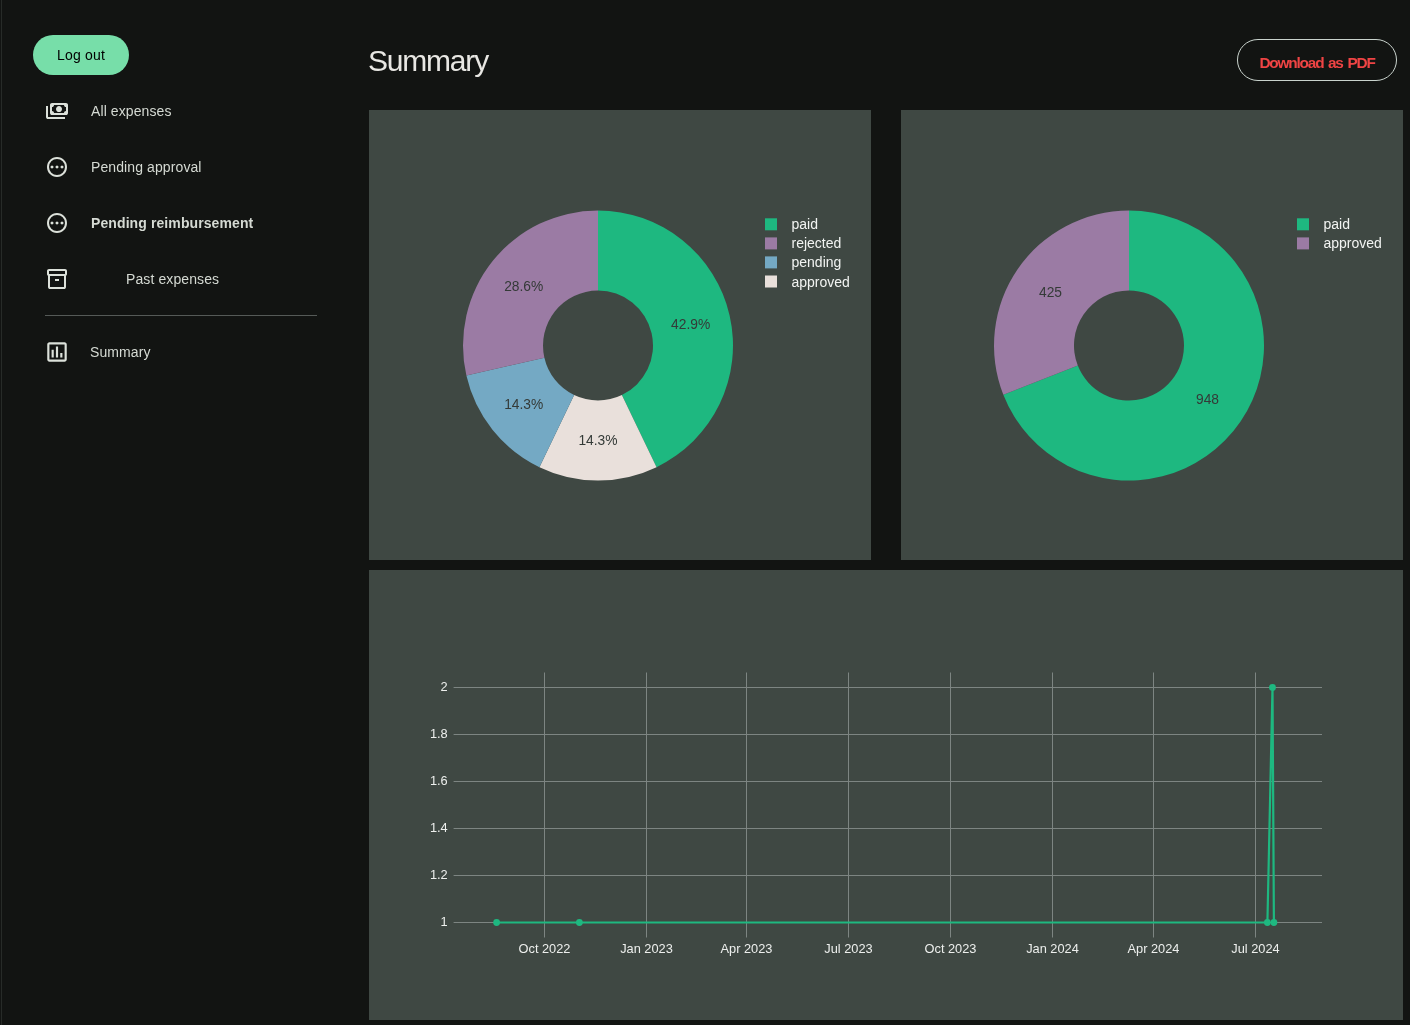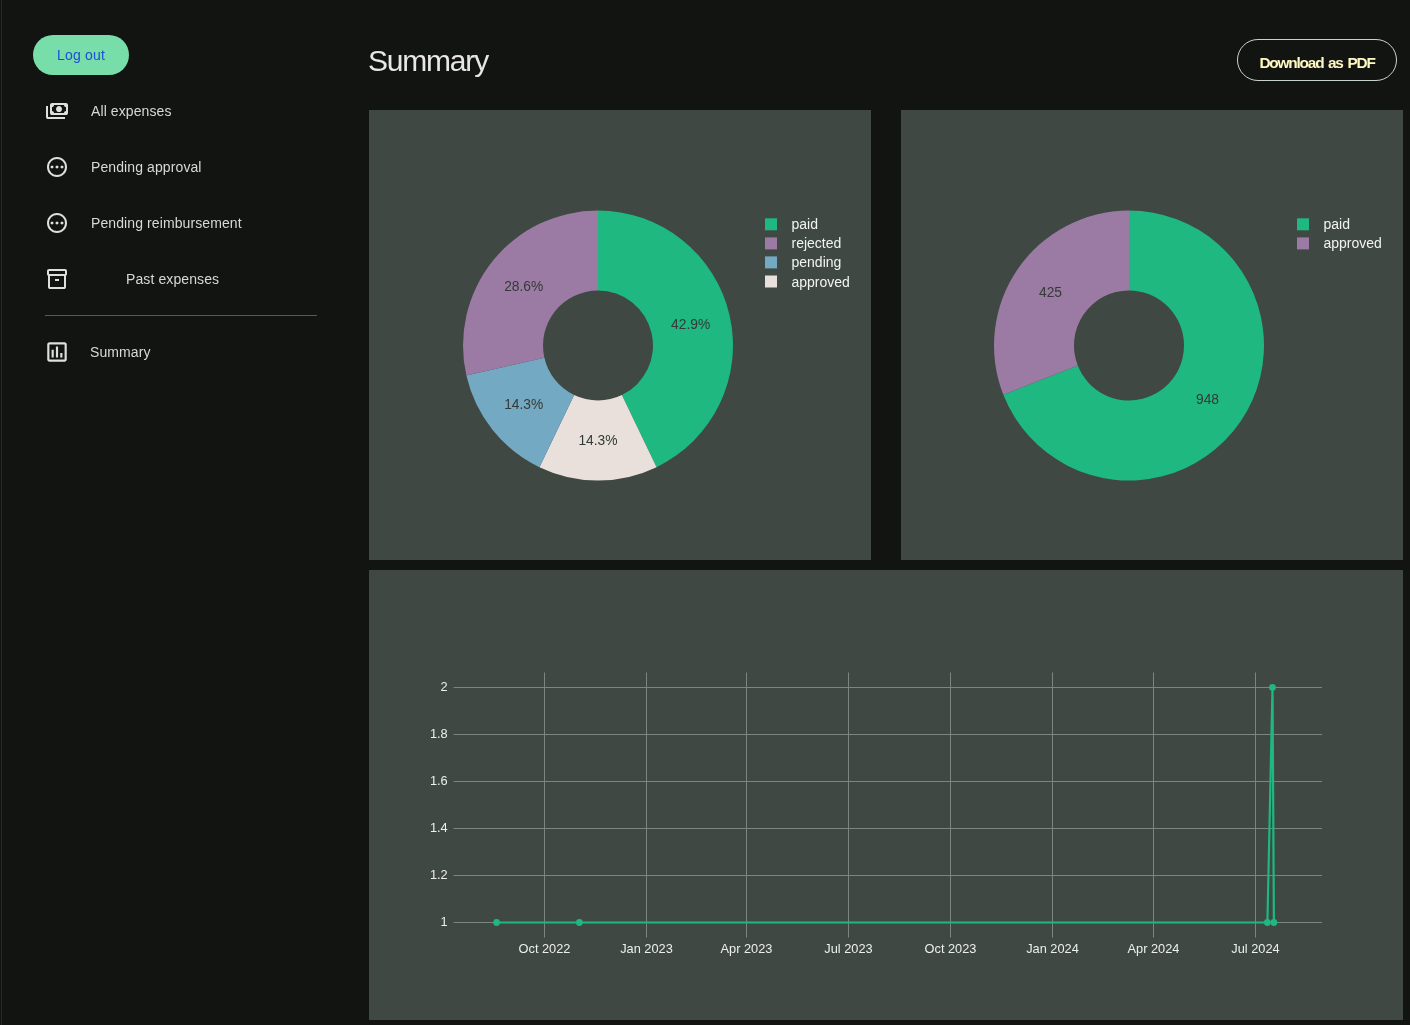--- a/index.html
+++ b/index.html
@@ -1,28 +1,28 @@
 <!DOCTYPE html>
 <html><head>
 <meta charset="utf-8">
 <style>
   html,body{margin:0;padding:0;background:#121412;width:1410px;height:1025px;overflow:hidden;}
   *{box-sizing:border-box;}
   body{font-family:"Liberation Sans",sans-serif;position:relative;}
   .leftline{position:absolute;left:1px;top:0;width:1px;height:1025px;background:#272b28;}
   .logout{position:absolute;left:33px;top:35px;width:96px;height:40px;border-radius:20px;
-    background:#77dea9;color:#1d4ed8;font-size:14px;font-weight:500;letter-spacing:.2px;
+    background:#77dea9;color:#000000;font-size:14px;font-weight:500;letter-spacing:.2px;
     display:flex;align-items:center;justify-content:center;}
   .nav{position:absolute;left:45px;width:300px;height:56px;display:flex;align-items:center;color:#d5dad3;}
   .nav svg{flex:0 0 auto;}
   .nav .txt{margin-left:22px;font-size:14px;letter-spacing:.1px;}
   .divider{position:absolute;left:45px;top:315px;width:272px;height:1px;background:#555a57;}
   .h1{position:absolute;left:368px;top:44px;font-size:30px;color:#e8e7e3;letter-spacing:-1.2px;}
   .dlbtn{position:absolute;left:1237px;top:39px;width:160px;height:42px;border:1px solid #c9d3cd;
-    border-radius:21px;color:#fef9c3;font-size:15.4px;font-weight:700;letter-spacing:-1.2px;word-spacing:1.6px;
+    border-radius:21px;color:#ef4444;font-size:15.4px;font-weight:700;letter-spacing:-1.2px;word-spacing:1.6px;
     display:flex;align-items:center;justify-content:center;padding-top:5px;}
   .panel{position:absolute;background:#3f4843;}
   #p1{left:369px;top:110px;width:502px;height:450px;}
   #p2{left:901px;top:110px;width:502px;height:450px;}
   #p3{left:369px;top:570px;width:1034px;height:450px;}
   text{font-family:"Liberation Sans",sans-serif;}
 </style>
 </head>
 <body>
 <div class="leftline"></div>
@@ -33,21 +33,21 @@
       <path d="M560-440q-50 0-85-35t-35-85q0-50 35-85t85-35q50 0 85 35t35 85q0 50-35 85t-85 35ZM280-320q-33 0-56.5-23.5T200-400v-320q0-33 23.5-56.5T280-800h560q33 0 56.5 23.5T920-720v320q0 33-23.5 56.5T840-320H280Zm80-80h400q0-33 23.5-56.5T840-480v-160q-33 0-56.5-23.5T760-720H360q0 33-23.5 56.5T280-640v160q33 0 56.5 23.5T360-400Zm440 240H120q-33 0-56.5-23.5T40-240v-440h80v440h680v80ZM280-400v-320 320Z"></path>
     </svg>
   <span class="txt">All expenses</span>
 </div>
 <div class="nav" style="top:139px;align-items:center;">
   <svg width="24" height="24" viewBox="0 -960 960 960" fill="#dce1da">
       <path d="M280-420q25 0 42.5-17.5T340-480q0-25-17.5-42.5T280-540q-25 0-42.5 17.5T220-480q0 25 17.5 42.5T280-420Zm200 0q25 0 42.5-17.5T540-480q0-25-17.5-42.5T480-540q-25 0-42.5 17.5T420-480q0 25 17.5 42.5T480-420Zm200 0q25 0 42.5-17.5T740-480q0-25-17.5-42.5T680-540q-25 0-42.5 17.5T620-480q0 25 17.5 42.5T680-420ZM480-80q-83 0-156-31.5T197-197q-54-54-85.5-127T80-480q0-83 31.5-156T197-763q54-54 127-85.5T480-880q83 0 156 31.5T763-763q54 54 85.5 127T880-480q0 83-31.5 156T763-197q-54 54-127 85.5T480-80Zm0-80q134 0 227-93t93-227q0-134-93-227t-227-93q-134 0-227 93t-93 227q0 134 93 227t227 93Z"></path>
     </svg>
   <span class="txt">Pending approval</span>
 </div>
-<div class="nav" style="top:195px;">
+<div class="nav" style="top:195px;font-weight:bold;">
   <svg width="24" height="24" viewBox="0 -960 960 960" fill="#dce1da">
       <path d="M280-420q25 0 42.5-17.5T340-480q0-25-17.5-42.5T280-540q-25 0-42.5 17.5T220-480q0 25 17.5 42.5T280-420Zm200 0q25 0 42.5-17.5T540-480q0-25-17.5-42.5T480-540q-25 0-42.5 17.5T420-480q0 25 17.5 42.5T480-420Zm200 0q25 0 42.5-17.5T740-480q0-25-17.5-42.5T680-540q-25 0-42.5 17.5T620-480q0 25 17.5 42.5T680-420ZM480-80q-83 0-156-31.5T197-197q-54-54-85.5-127T80-480q0-83 31.5-156T197-763q54-54 127-85.5T480-880q83 0 156 31.5T763-763q54 54 85.5 127T880-480q0 83-31.5 156T763-197q-54 54-127 85.5T480-80Zm0-80q134 0 227-93t93-227q0-134-93-227t-227-93q-134 0-227 93t-93 227q0 134 93 227t227 93Z"></path>
     </svg>
   <span class="txt">Pending reimbursement</span>
 </div>
 <div class="nav" style="top:251px;gap:35px;">
   <svg width="24" height="24" viewBox="0 -960 960 960" fill="#dce1da">
       <path d="M200-80q-33 0-56.5-23.5T120-160v-451q-18-11-29-28.5T80-680v-120q0-33 23.5-56.5T160-880h640q33 0 56.5 23.5T880-800v120q0 23-11 40.5T840-611v451q0 33-23.5 56.5T760-80H200Zm0-520v440h560v-440H200Zm-40-80h640v-120H160v120Zm240 280h160v-80H400v80Zm80 40Z"></path>
     </svg>
   <span class="txt">Past expenses</span>

